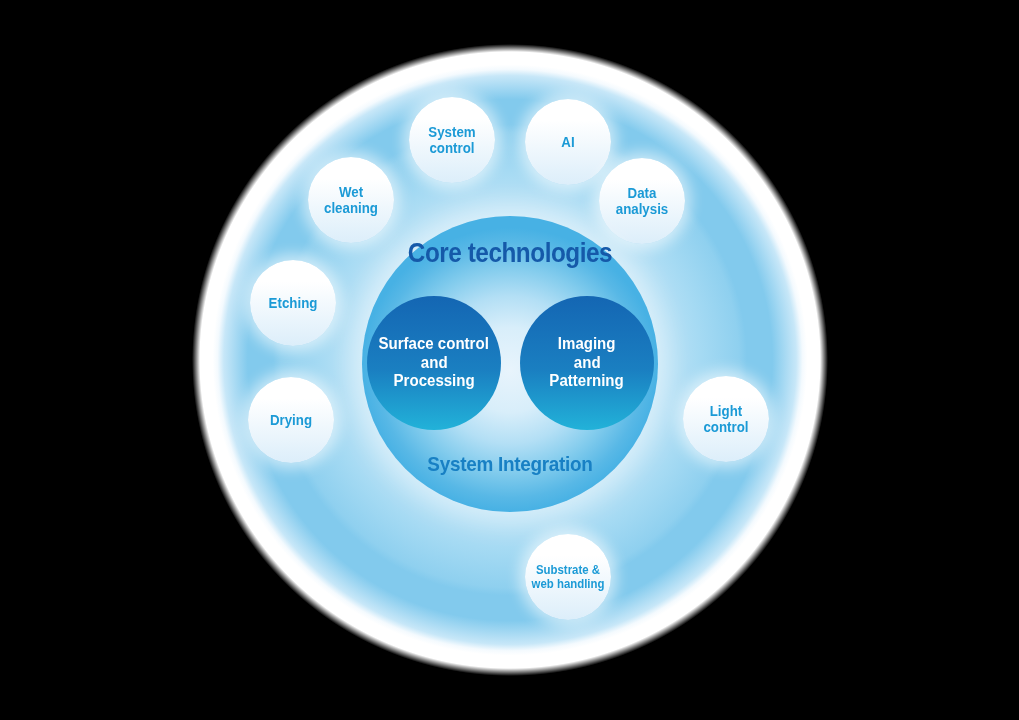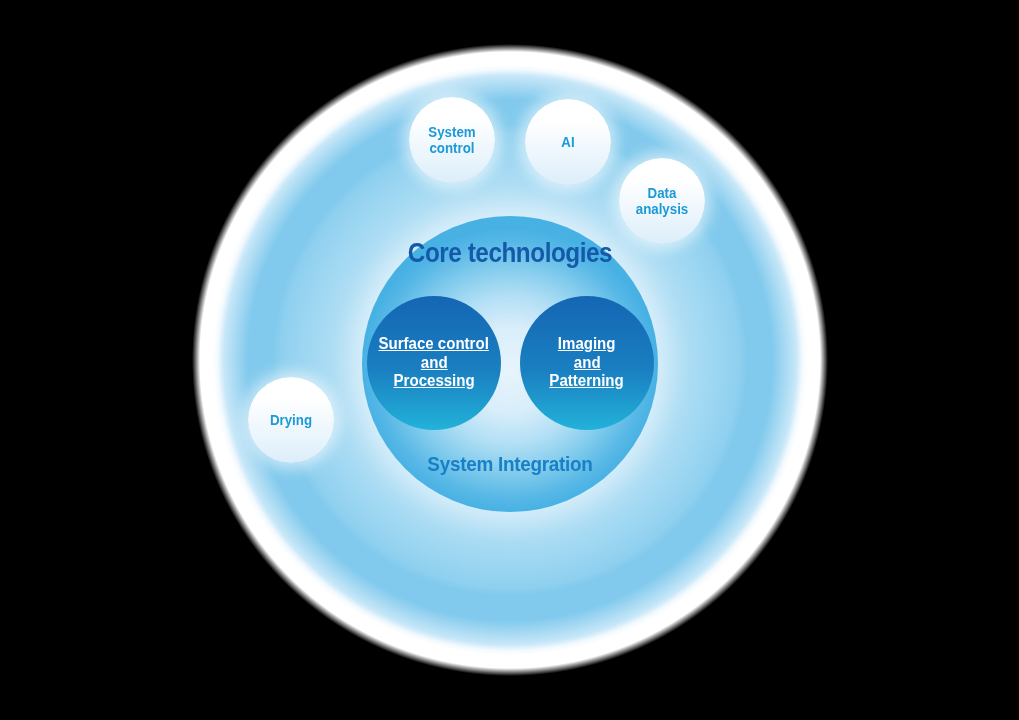--- a/index.html
+++ b/index.html
@@ -69,21 +69,21 @@
   }
   
   .core-circle{
     position:absolute;
     width:134px;height:134px;
     border-radius:50%;
     background:linear-gradient(180deg,#1466B3 0%,#1A7FC1 55%,#22B2D9 100%);
     display:flex;flex-direction:column;
     align-items:center;justify-content:center;
     text-align:center;
-    color:#fff;font-weight:700;font-size:16px;line-height:1.18;text-decoration:underline;
+    color:#fff;font-weight:700;font-size:16px;line-height:1.18;
   }
   .core-circle .line{display:block;transform:scaleX(.94);white-space:nowrap;}
   
   .sat{
     position:absolute;
     width:86px;height:86px;
     border-radius:50%;
     background:linear-gradient(180deg,#FFFFFF 25%,#DCEEFA 100%);
     box-shadow:0 0 14px 6px rgba(255,255,255,.55);
     display:flex;align-items:center;justify-content:center;
@@ -102,25 +102,37 @@
 <div class="canvas">
 
   <div class="glow"></div>
 
   <div class="sat" style="left:409px;top:97px">
     <span class="sat-label">System control</span>
   </div>
   <div class="sat" style="left:525px;top:99px">
     <span class="sat-label">AI</span>
   </div>
-  <div class="sat" style="left:619px;top:158px">
+  <div class="sat" style="left:599px;top:158px">
     <span class="sat-label">Data analysis</span>
+  </div>
+  <div class="sat" style="left:683px;top:376px">
+    <span class="sat-label">Light control</span>
+  </div>
+  <div class="sat small" style="left:525px;top:534px">
+    <span class="sat-label">Substrate &amp; web handling</span>
   </div>
   <div class="sat" style="left:248px;top:377px">
     <span class="sat-label">Drying</span>
+  </div>
+  <div class="sat" style="left:250px;top:260px">
+    <span class="sat-label">Etching</span>
+  </div>
+  <div class="sat" style="left:308px;top:157px">
+    <span class="sat-label">Wet cleaning</span>
   </div>
 
   <div class="inner">
     <div class="core-title">Core technologies</div>
     <div class="sub-title">System Integration</div>
   </div>
 
   <div class="core-circle" style="left:367px;top:296px">
     <span class="line">Surface control</span>
     <span class="line">and</span>

